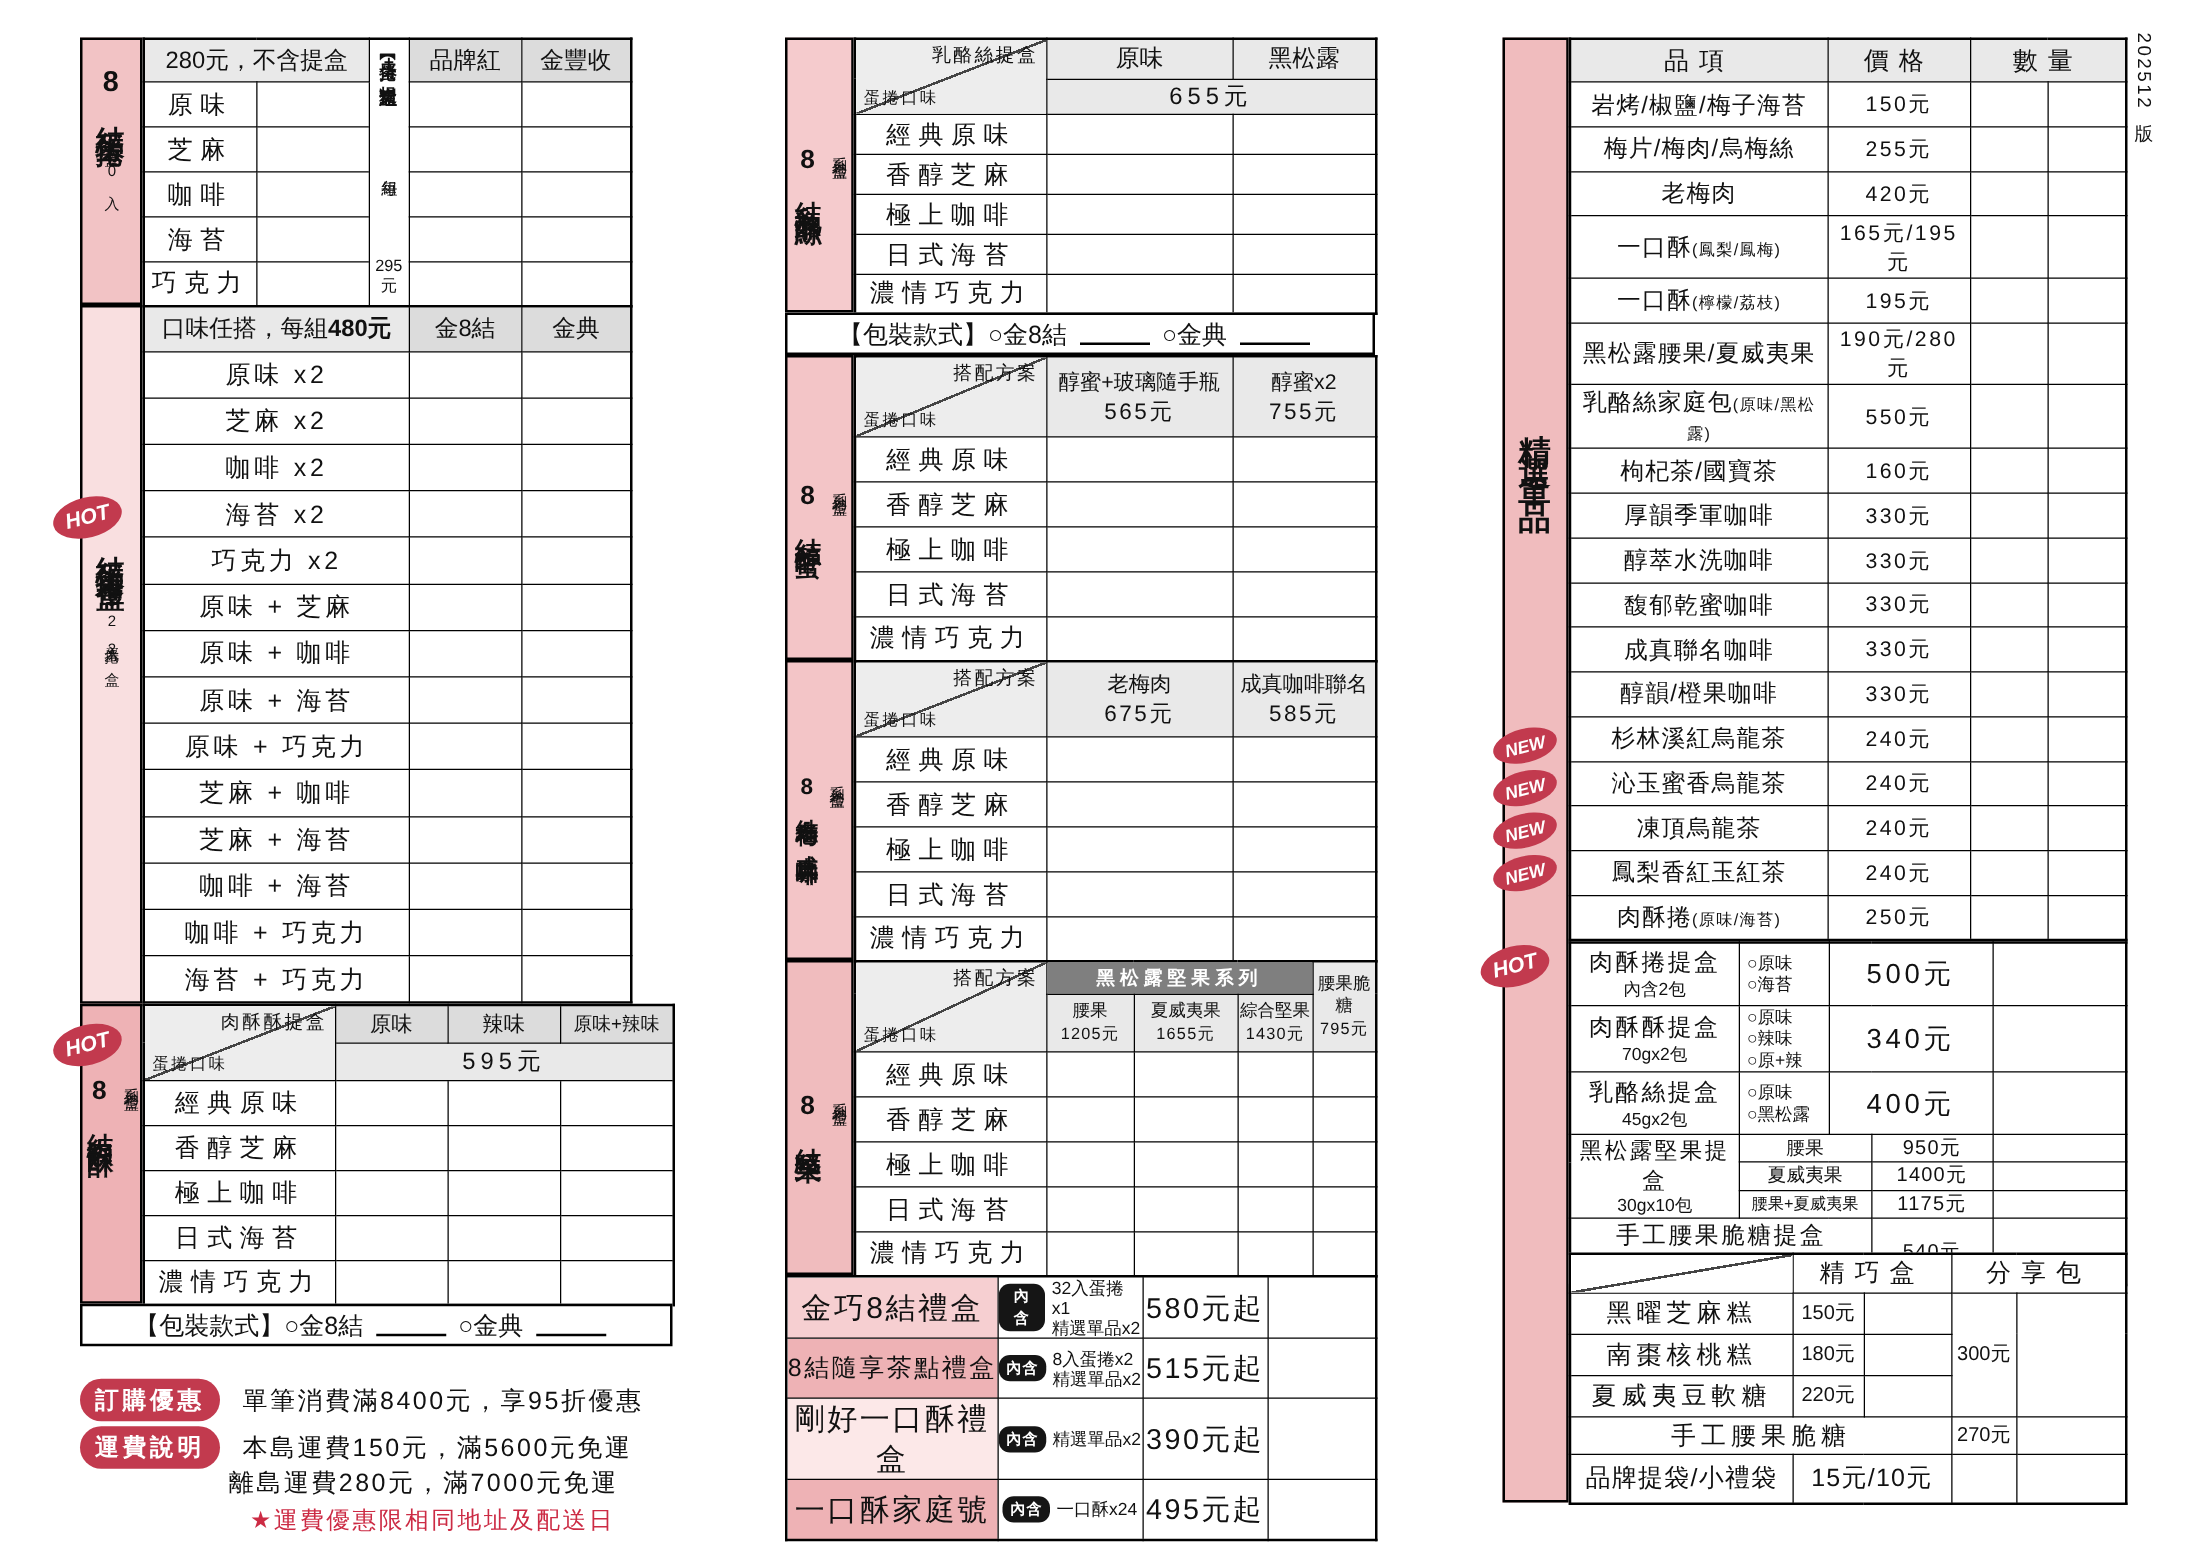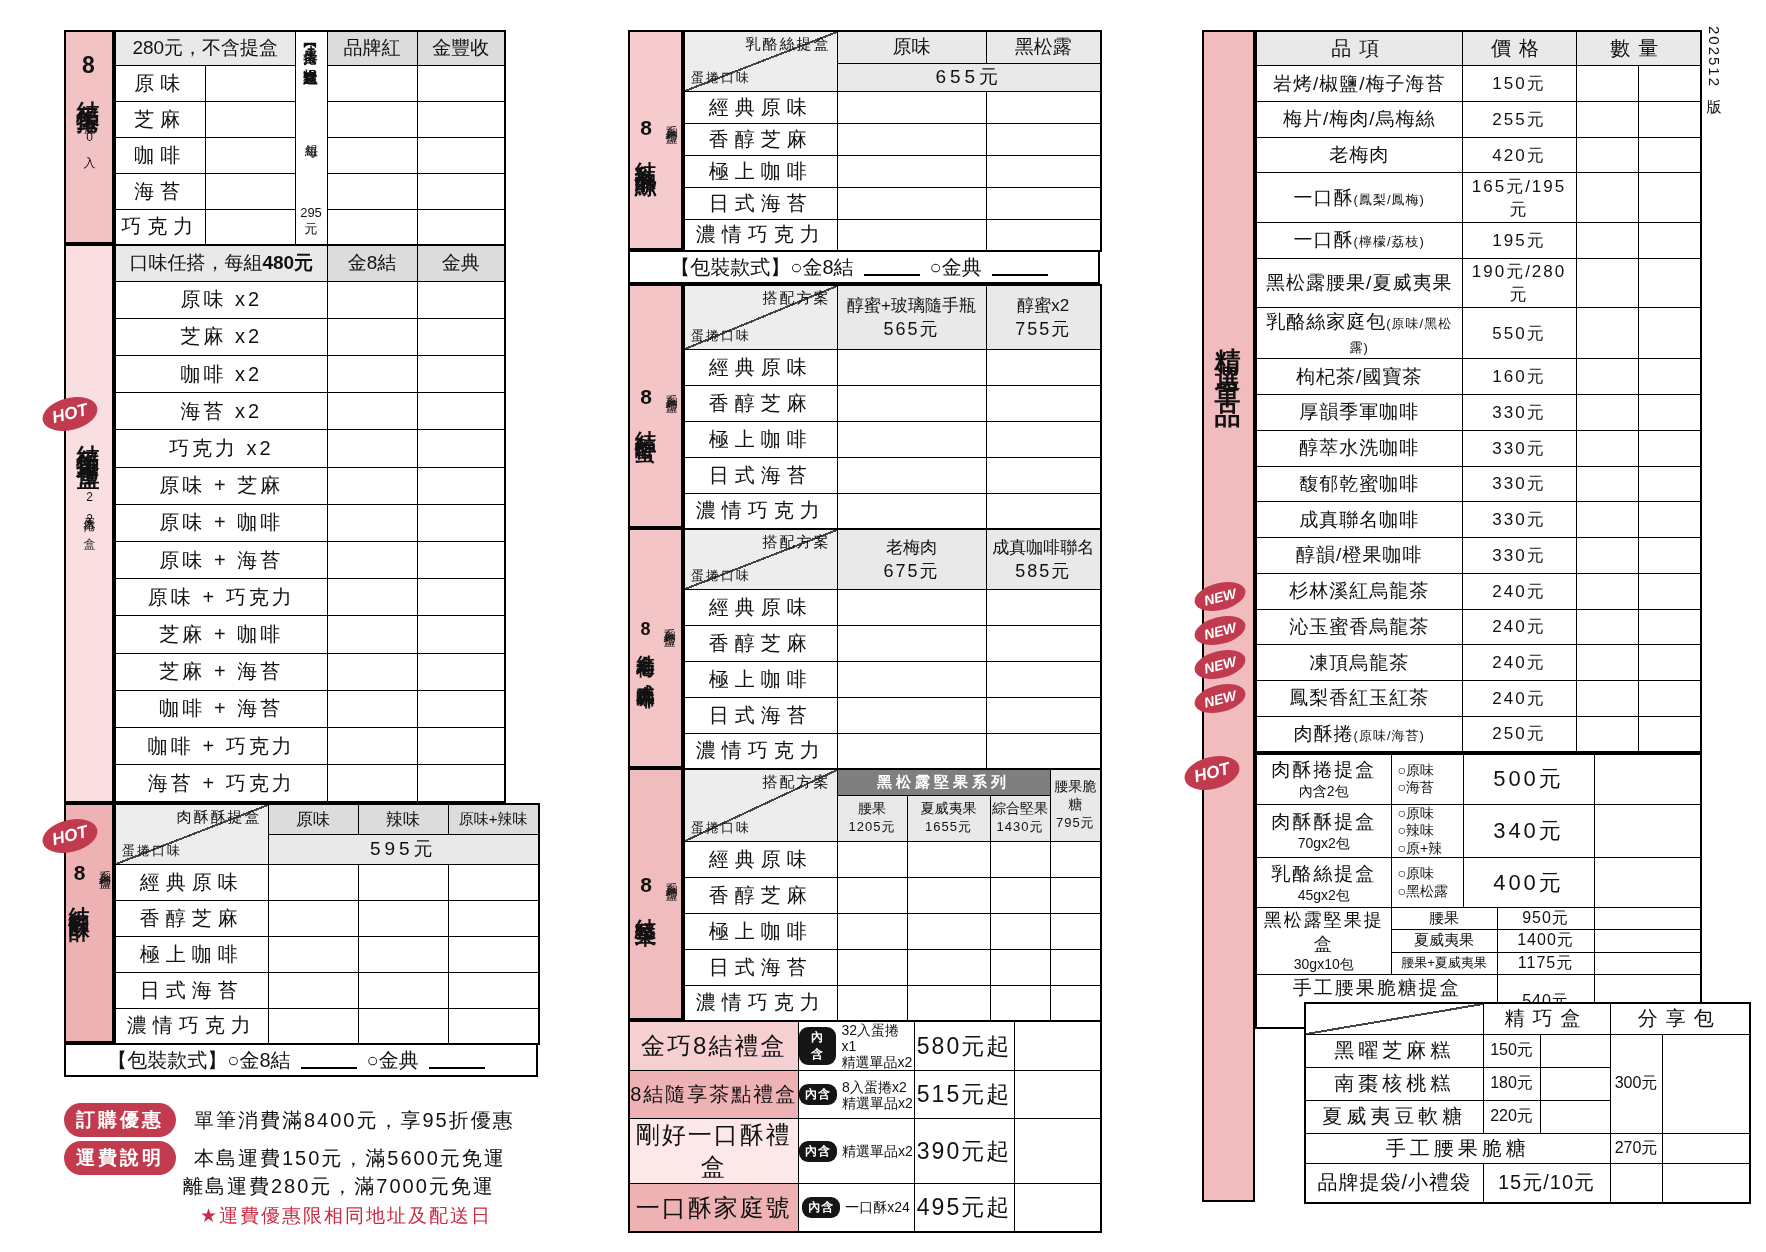--- a/index.html
+++ b/index.html
@@ -877,21 +877,21 @@
         <td></td>
       </tr>
       <tr class="cash">
         <td colspan="3" class="cn">手工腰果脆糖提盒 100gx2包</td>
         <td class="np">540元</td>
         <td></td>
       </tr>
     </tbody>
   </table>
 
-  <table id="rt3" style="left:1304px;top:1002px;width:445px">
+  <table id="rt3" style="left:1255px;top:1002px;width:445px">
     <colgroup>
         <col style="width:178px">
         <col style="width:57px">
         <col style="width:70px">
         <col style="width:52px">
         <col style="width:88px">
       </colgroup>
     <tbody>
       <tr class="head">
         <td class="diag" style="background:#fff"></td>

